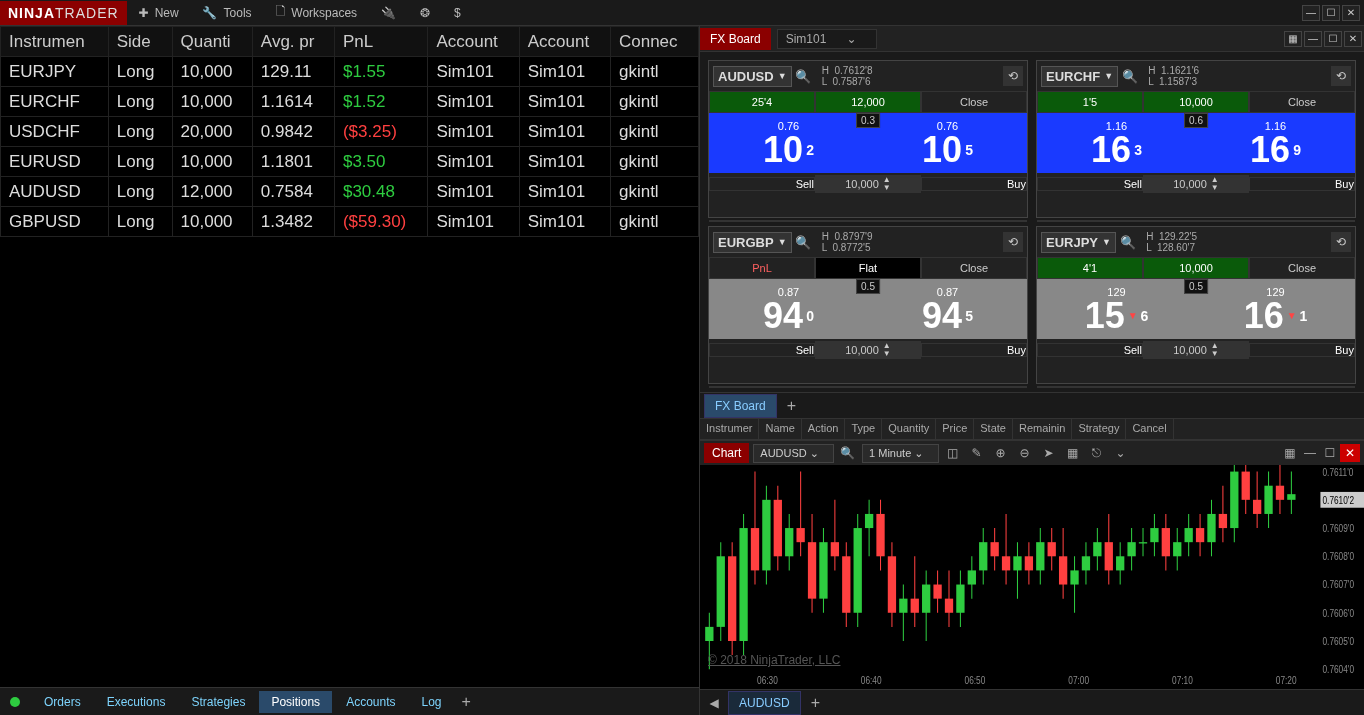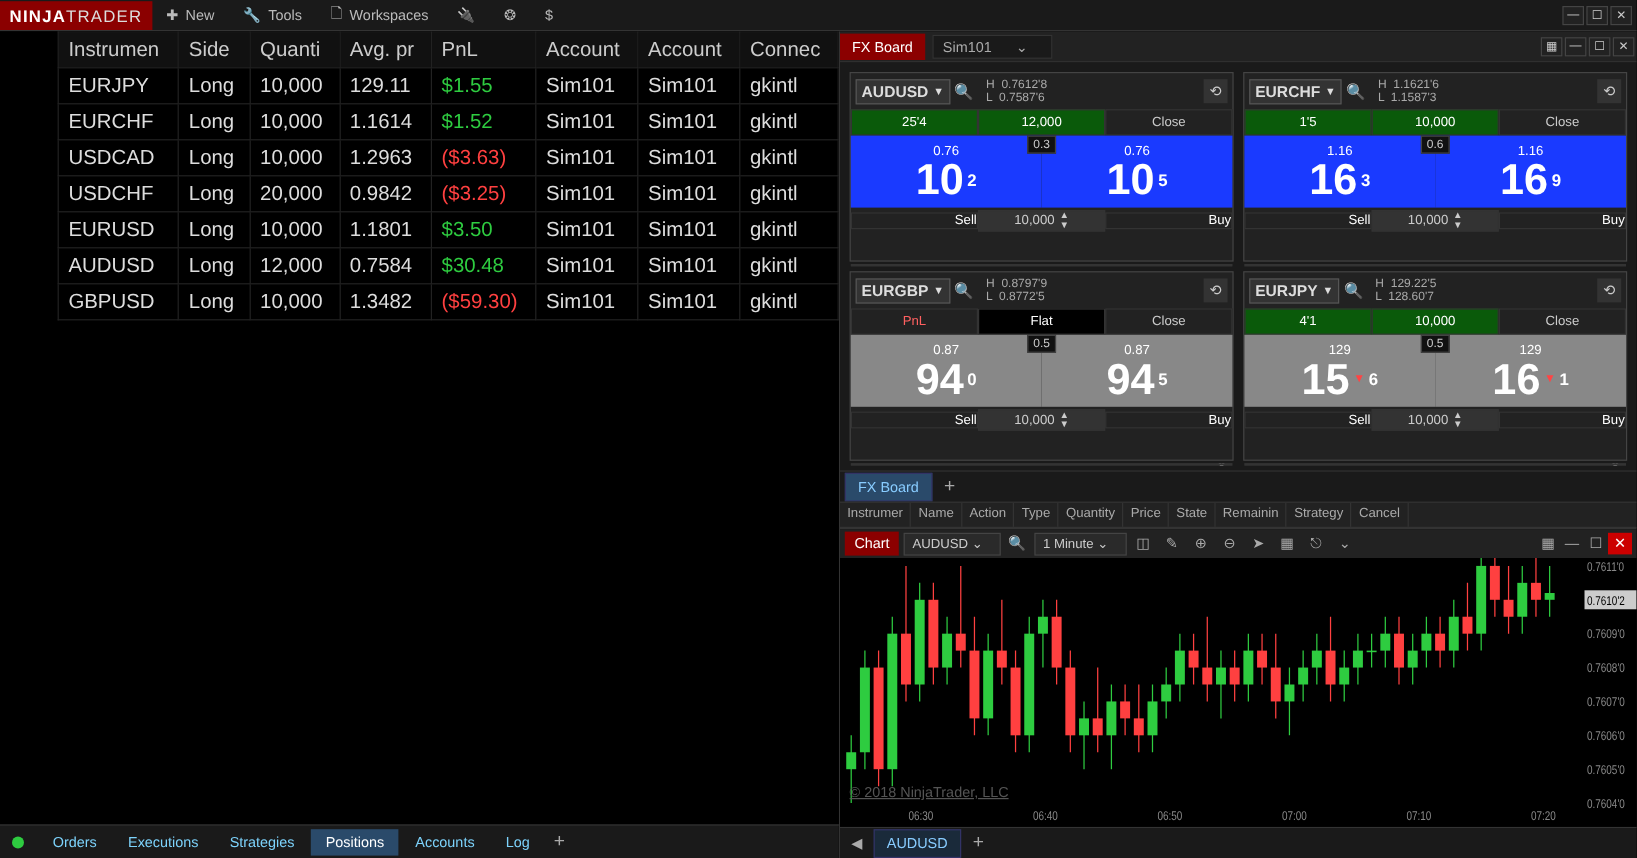--- a/index.html
+++ b/index.html
@@ -12,21 +12,21 @@
 .logo .thin { font-weight:normal; color:#ddd; }
 .menu-item { padding:0 12px; display:flex; align-items:center; gap:6px; color:#bbb; cursor:pointer; height:100%; }
 .win-btns { display:flex; gap:2px; margin-left:auto; padding-right:4px; }
 .win-btn { width:18px; height:16px; border:1px solid #444; display:flex; align-items:center; justify-content:center; font-size:10px; cursor:pointer; background:#222;}
 
 .main-split { display:flex; flex:1; overflow:hidden; }
 .left-pane { width:700px; display:flex; flex-direction:column; border-right:1px solid #333; }
 .right-pane { flex:1; display:flex; flex-direction:column; background:#1a1a1a; }
 
 
-.pos-table { flex:1; overflow:auto; background:#000; font-size:17px; font-family:Georgia,serif; color:#ddd;padding-left:48px;}
+.pos-table { flex:1; overflow:auto; background:#000; font-size:17px; font-family:Georgia,serif; color:#ddd;}
 .pos-table table { width:100%; border-collapse:collapse; }
 .pos-table th, .pos-table td { padding:4px 8px; text-align:left; border:1px solid #222; height:30px; white-space:nowrap; overflow:hidden; }
 .pos-table th { font-weight:normal; color:#ccc; background:#111; }
 .pnl-pos { color:#2ecc40; }
 .pnl-neg { color:#ff4040; }
 
 
 .bottom-tabs { height:28px; background:#1a1a1a; display:flex; align-items:center; border-top:1px solid #333; padding:0 6px; gap:2px;}
 .dot { width:10px; height:10px; background:#2ecc40; border-radius:50%; margin:0 10px 0 4px;}
 .btab { padding:4px 12px; color:#7dd3fc; cursor:pointer; }
@@ -151,30 +151,20 @@
                 <td>Sim101</td>
                 <td>Sim101</td>
                 <td>gkintl</td>
               </tr>
               <tr>
                 <td>EURCHF</td>
                 <td>Long</td>
                 <td>10,000</td>
                 <td>1.1614</td>
                 <td class="pnl-pos">$1.52</td>
-                <td>Sim101</td>
-                <td>Sim101</td>
-                <td>gkintl</td>
-              </tr>
-              <tr>
-                <td>USDCAD</td>
-                <td>Long</td>
-                <td>10,000</td>
-                <td>1.2963</td>
-                <td class="pnl-neg">($3.63)</td>
                 <td>Sim101</td>
                 <td>Sim101</td>
                 <td>gkintl</td>
               </tr>
               <tr>
                 <td>USDCHF</td>
                 <td>Long</td>
                 <td>20,000</td>
                 <td>0.9842</td>
                 <td class="pnl-neg">($3.25)</td>

